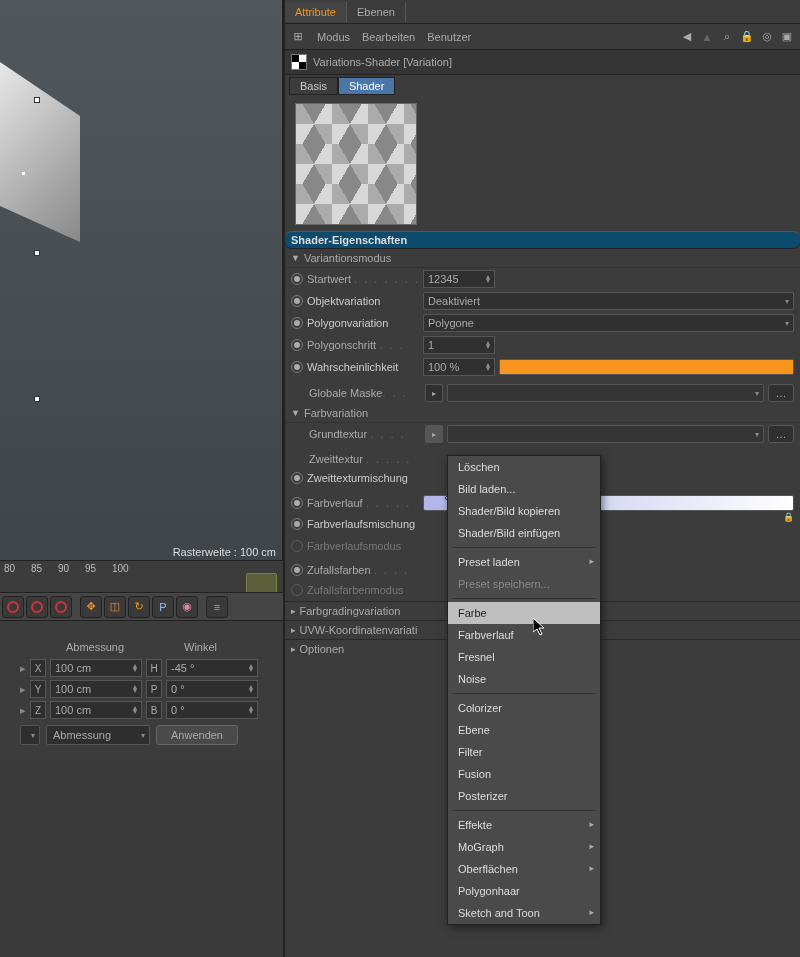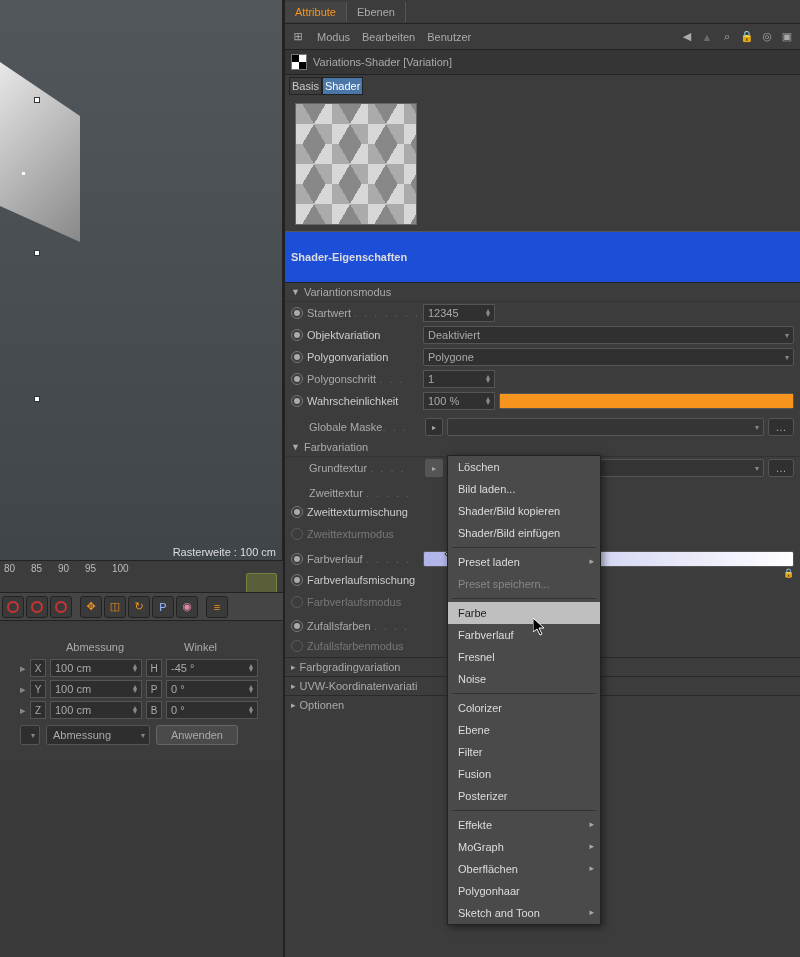--- a/index.html
+++ b/index.html
@@ -36,27 +36,27 @@
   .tabs-top { display:flex; height:24px; background:#3c3c3c; border-bottom:1px solid #222; align-items:center;}
   .tab { padding:4px 10px; border-right:1px solid #555; color:#aaa;}
   .tab.active { color:#f7941d; background:#444;}
   .menubar { height:26px; display:flex; align-items:center; padding:0 6px; gap:12px; border-bottom:1px solid #222;}
   .menubar .right-icons{margin-left:auto;display:flex;gap:6px;align-items:center;}
   .mb-icon{width:14px;height:14px;display:flex;align-items:center;justify-content:center;}
   .crumb { display:flex; align-items:center; gap:6px; padding:4px 6px; background:#353535; border-bottom:1px solid #222;}
   .crumb-icon{width:16px;height:16px;background:
     conic-gradient(#fff 0 25%, #000 0 50%, #fff 0 75%, #000 0);border:1px solid #777;}
   .subtabs{display:flex;gap:0;padding:2px 4px;}
-  .subtab{padding:2px 2px;border:1px solid #222;background:#3c3c3c;color:#ccc;}
+  .subtab{padding:2px 10px;border:1px solid #222;background:#3c3c3c;color:#ccc;}
   .subtab.sel{background:#4a76a8;color:#fff;}
   .preview{margin:6px 10px;width:122px;height:122px;border:1px solid #666;
     background:
       repeating-conic-gradient(from 30deg,#d8d8d8 0 60deg,#ababab 0 120deg,#888 0 180deg);
     background-size:36px 40px;}
-  .section-title{background:#1d4ed8;color:#ddd;padding:19px 6px;font-weight:bold;border-top:1px solid #555;border-bottom:1px solid #222;}
+  .section-title{background:#0c4a6e;color:#ddd;padding:2px 6px;font-weight:bold;border-top:1px solid #555;border-bottom:1px solid #222;border-radius:7px;}
   .group{background:#3c3c3c;}
   .grp-head{display:flex;align-items:center;padding:3px 6px;color:#ccc;gap:4px;border-bottom:1px solid #333;}
   .twisty{font-size:9px;color:#aaa;}
   .row{display:flex;align-items:center;padding:2px 6px;gap:4px;min-height:22px;}
   .radio{width:12px;height:12px;border:1px solid #777;border-radius:50%;display:flex;align-items:center;justify-content:center;}
   .radio.on::after{content:"";width:6px;height:6px;background:#aaa;border-radius:50%;}
   .radio.off{opacity:.5;}
   .lbl{width:112px;color:#ccc;white-space:nowrap;overflow:hidden;}
   .lbl.orange{color:#f7941d;}
   .lbl.dim{color:#777;}
@@ -300,24 +300,20 @@
       <div class="ell-btn">…</div>
     </div>
 
     <div class="row" style="padding-top:8px">
       <span style="width:14px"></span>
       <span class="lbl"><span>Zweittextur</span> <span class="dots">. . . . .</span></span>
     </div>
     <div class="row">
       <div class="radio on"></div>
       <span class="lbl">Zweittexturmischung</span>
-    </div>
-    <div class="row">
-      <div class="radio off"></div>
-      <span class="lbl dim">Zweittexturmodus</span>
     </div>
 
     <div class="row" style="padding-top:6px">
       <div class="radio on"></div>
       <span class="lbl"><span>Farbverlauf</span> <span class="dots">. . . . .</span></span>
       <div class="gradient-bar">
         <div class="grad-stop" style="left:6%"></div>
         <span class="lock-icon">🔒</span>
       </div>
     </div>

